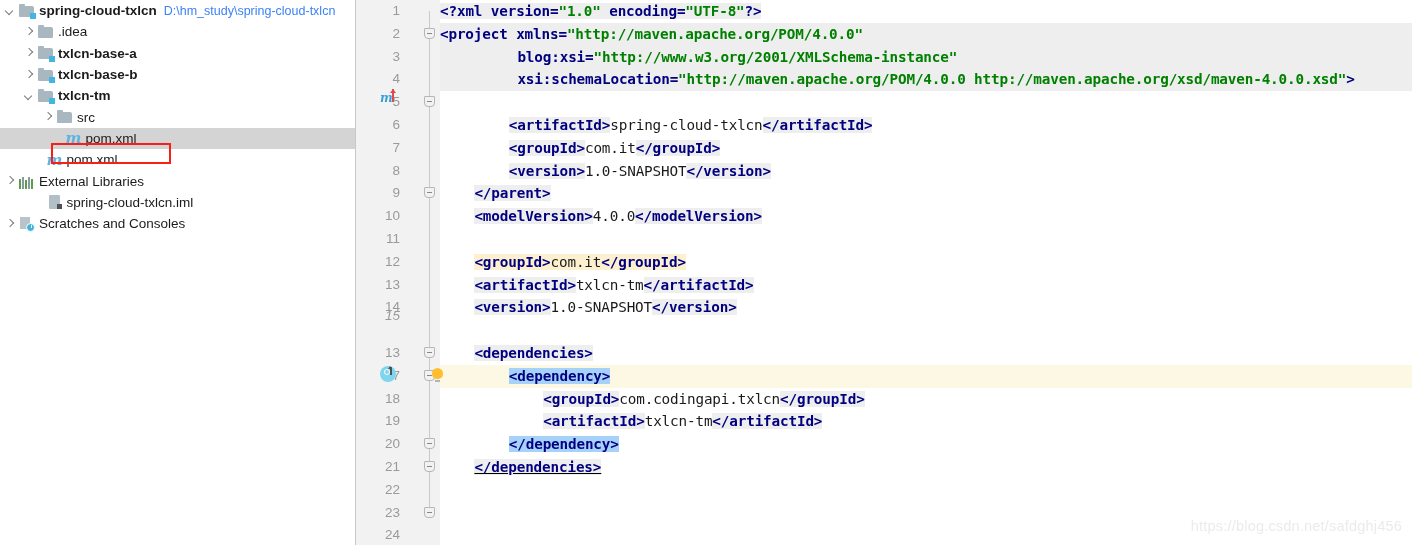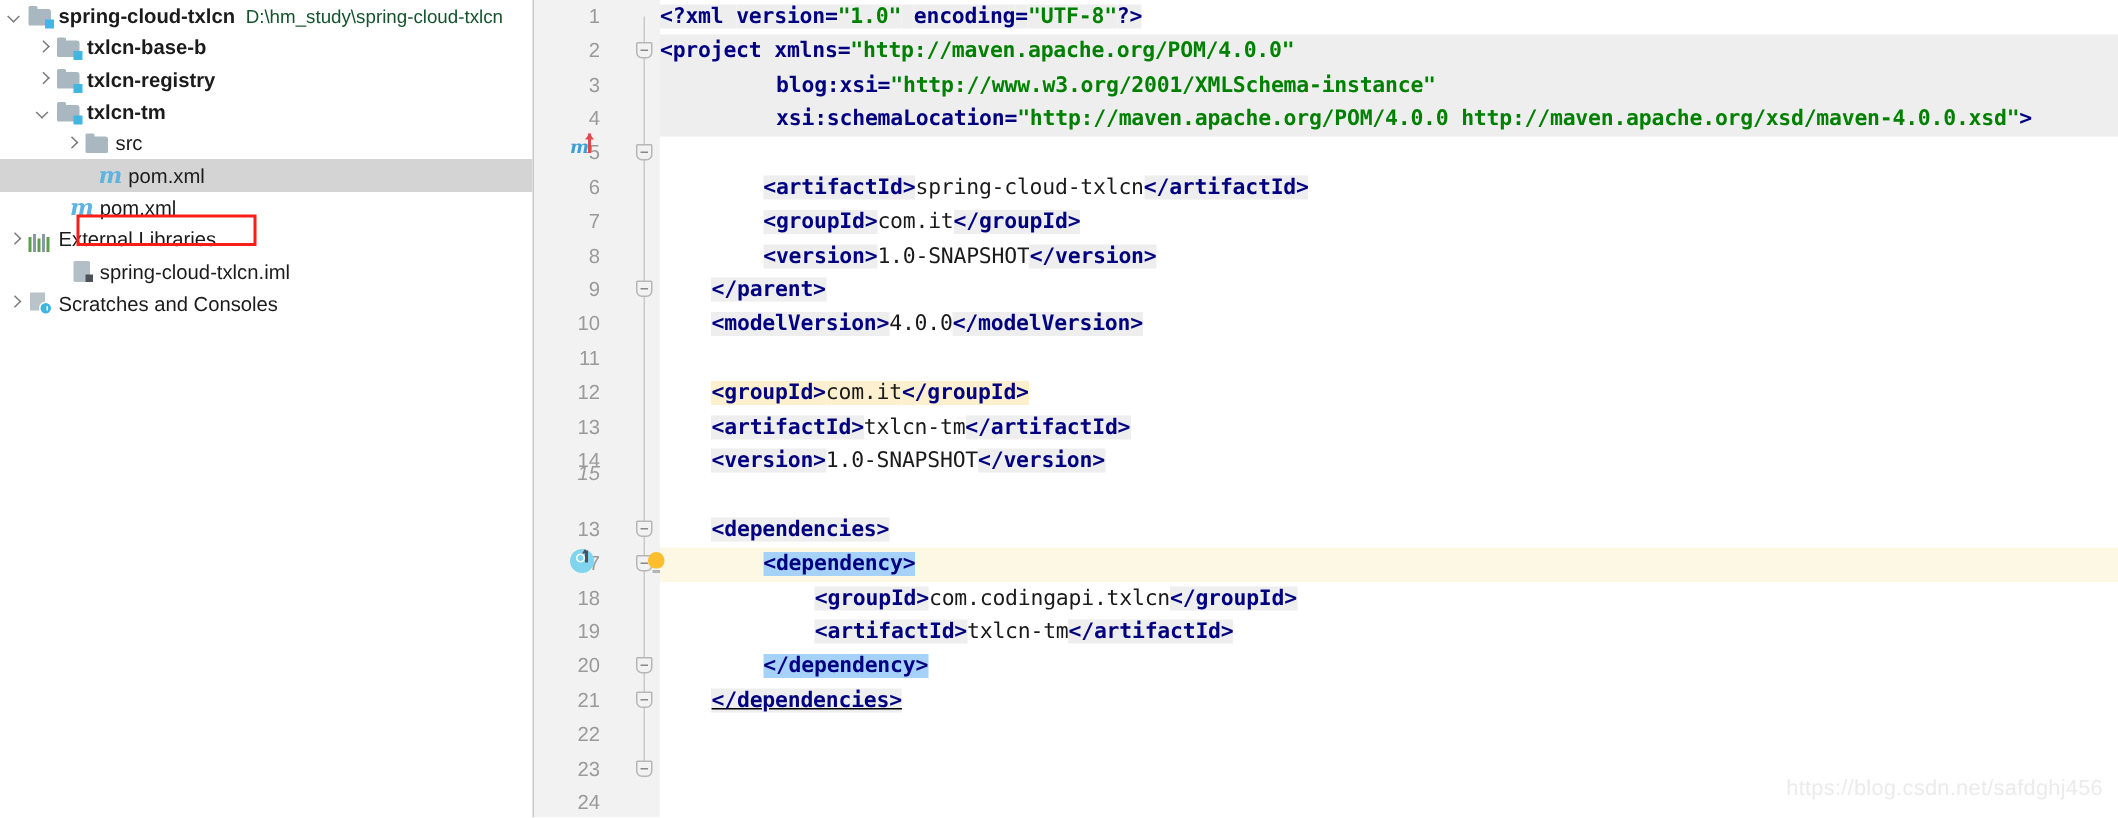--- a/index.html
+++ b/index.html
@@ -138,21 +138,21 @@
     border: 1px solid #ffffff;
   }
   .ico-scratch .clock::after {
     content: "";
     position: absolute; left: 3.5px; top: 1.5px;
     width: 1px; height: 3px;
     background: #ffffff;
   }
   .t-label { font-weight: bold; }
   .t-label.plain { font-weight: normal; }
-  .t-path { color: #14532d; font-weight: normal; margin-left: 7px; font-size: 12.5px; }
+  .t-path { color: #3b82f6; font-weight: normal; margin-left: 7px; font-size: 12.5px; }
   #red-box {
     position: absolute;
     left: 51px; top: 143px;
     width: 120px; height: 21px;
     border: 2px solid #f91e18;
     pointer-events: none;
     z-index: 5;
   }
 
   
@@ -320,32 +320,38 @@
           <span class="arrow down"></span>
           <span class="ico ico-module">
             <span class="badge"></span>
           </span>
           <span class="t-label">spring-cloud-txlcn</span>
           <span class="t-path">D:\hm_study\spring-cloud-txlcn</span>
         </div>
         <div class="tree-row">
           <span style="display:inline-block;width:23px"></span>
           <span class="arrow right"></span>
+          <span class="ico ico-folder"></span>
+          <span class="t-label plain">.idea</span>
+        </div>
+        <div class="tree-row">
+          <span style="display:inline-block;width:23px"></span>
+          <span class="arrow right"></span>
           <span class="ico ico-module">
             <span class="badge"></span>
           </span>
-          <span class="t-label">txlcn-base-b</span>
+          <span class="t-label">txlcn-base-a</span>
         </div>
         <div class="tree-row">
           <span style="display:inline-block;width:23px"></span>
           <span class="arrow right"></span>
           <span class="ico ico-module">
             <span class="badge"></span>
           </span>
-          <span class="t-label">txlcn-registry</span>
+          <span class="t-label">txlcn-base-b</span>
         </div>
         <div class="tree-row">
           <span style="display:inline-block;width:23px"></span>
           <span class="arrow down"></span>
           <span class="ico ico-module">
             <span class="badge"></span>
           </span>
           <span class="t-label">txlcn-tm</span>
         </div>
         <div class="tree-row">

